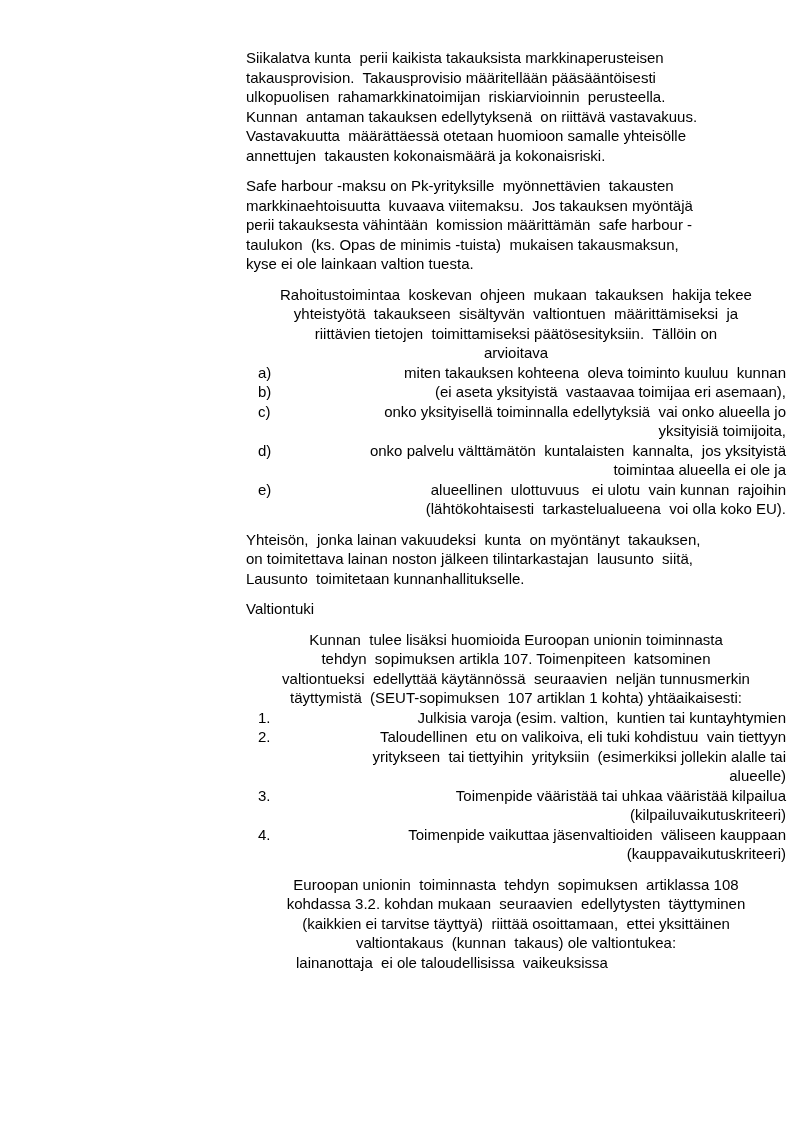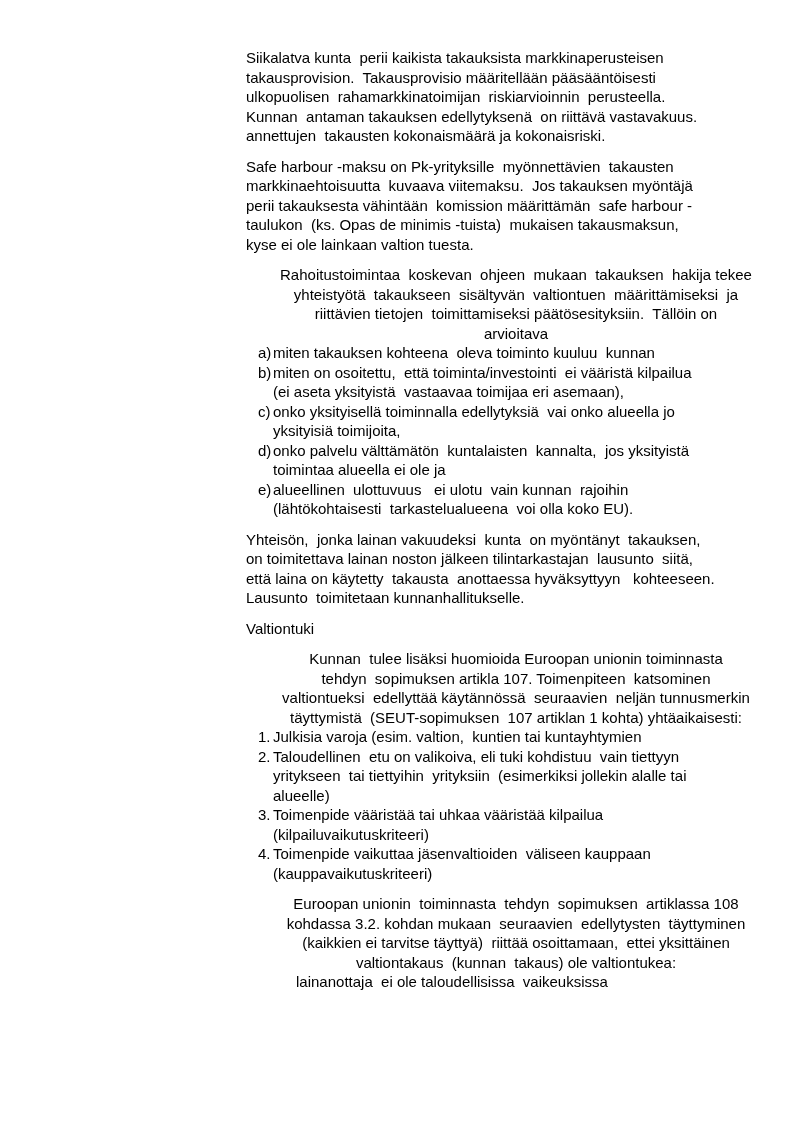--- a/index.html
+++ b/index.html
@@ -47,36 +47,38 @@
     display: flex;
     align-items: flex-start;
   }
   .marker {
     flex: 0 0 15px;
     white-space: pre;
   }
   .item-lines {
     flex: 1 1 auto;
     min-width: 0;
+    text-align: right;
   }
   .indent-line {
     padding-left: 50px;
     white-space: pre;
   }
 </style>
 </head>
 <body>
 
 <div class="page">
   <div class="doc" id="doc">
       <div class="para">
         <div class="line">Siikalatva kunta  perii kaikista takauksista markkinaperusteisen</div>
         <div class="line">takausprovision.  Takausprovisio määritellään pääsääntöisesti</div>
         <div class="line">ulkopuolisen  rahamarkkinatoimijan  riskiarvioinnin  perusteella.</div>
         <div class="line">Kunnan  antaman takauksen edellytyksenä  on riittävä vastavakuus.</div>
+        <div class="line">Vastavakuutta  määrättäessä otetaan huomioon samalle yhteisölle</div>
         <div class="line">annettujen  takausten kokonaismäärä ja kokonaisriski.</div>
       </div>
       <div class="para">
         <div class="line">Safe harbour -maksu on Pk-yrityksille  myönnettävien  takausten</div>
         <div class="line">markkinaehtoisuutta  kuvaava viitemaksu.  Jos takauksen myöntäjä</div>
         <div class="line">perii takauksesta vähintään  komission määrittämän  safe harbour -</div>
         <div class="line">taulukon  (ks. Opas de minimis -tuista)  mukaisen takausmaksun,</div>
         <div class="line">kyse ei ole lainkaan valtion tuesta.</div>
       </div>
       <div class="para attached">
@@ -88,21 +90,20 @@
       <div class="list">
         <div class="list-item">
           <span class="marker">a)</span>
           <div class="item-lines">
             <div class="line">miten takauksen kohteena  oleva toiminto kuuluu  kunnan</div>
           </div>
         </div>
         <div class="list-item">
           <span class="marker">b)</span>
           <div class="item-lines">
-            <div class="line">miten on osoitettu,  että toiminta/investointi  ei vääristä kilpailua</div>
             <div class="line">(ei aseta yksityistä  vastaavaa toimijaa eri asemaan),</div>
           </div>
         </div>
         <div class="list-item">
           <span class="marker">c)</span>
           <div class="item-lines">
             <div class="line">onko yksityisellä toiminnalla edellytyksiä  vai onko alueella jo</div>
             <div class="line">yksityisiä toimijoita,</div>
           </div>
         </div>
@@ -117,21 +118,20 @@
           <span class="marker">e)</span>
           <div class="item-lines">
             <div class="line">alueellinen  ulottuvuus   ei ulotu  vain kunnan  rajoihin</div>
             <div class="line">(lähtökohtaisesti  tarkastelualueena  voi olla koko EU).</div>
           </div>
         </div>
       </div>
       <div class="para">
         <div class="line">Yhteisön,  jonka lainan vakuudeksi  kunta  on myöntänyt  takauksen,</div>
         <div class="line">on toimitettava lainan noston jälkeen tilintarkastajan  lausunto  siitä,</div>
-        <div class="line">että laina on käytetty  takausta  anottaessa hyväksyttyyn   kohteeseen.</div>
         <div class="line">Lausunto  toimitetaan kunnanhallitukselle.</div>
       </div>
       <div class="heading">Valtiontuki</div>
       <div class="para attached">
         <div class="line">Kunnan  tulee lisäksi huomioida Euroopan unionin toiminnasta</div>
         <div class="line">tehdyn  sopimuksen artikla 107. Toimenpiteen  katsominen</div>
         <div class="line">valtiontueksi  edellyttää käytännössä  seuraavien  neljän tunnusmerkin</div>
         <div class="line">täyttymistä  (SEUT-sopimuksen  107 artiklan 1 kohta) yhtäaikaisesti:</div>
       </div>
       <div class="list">

